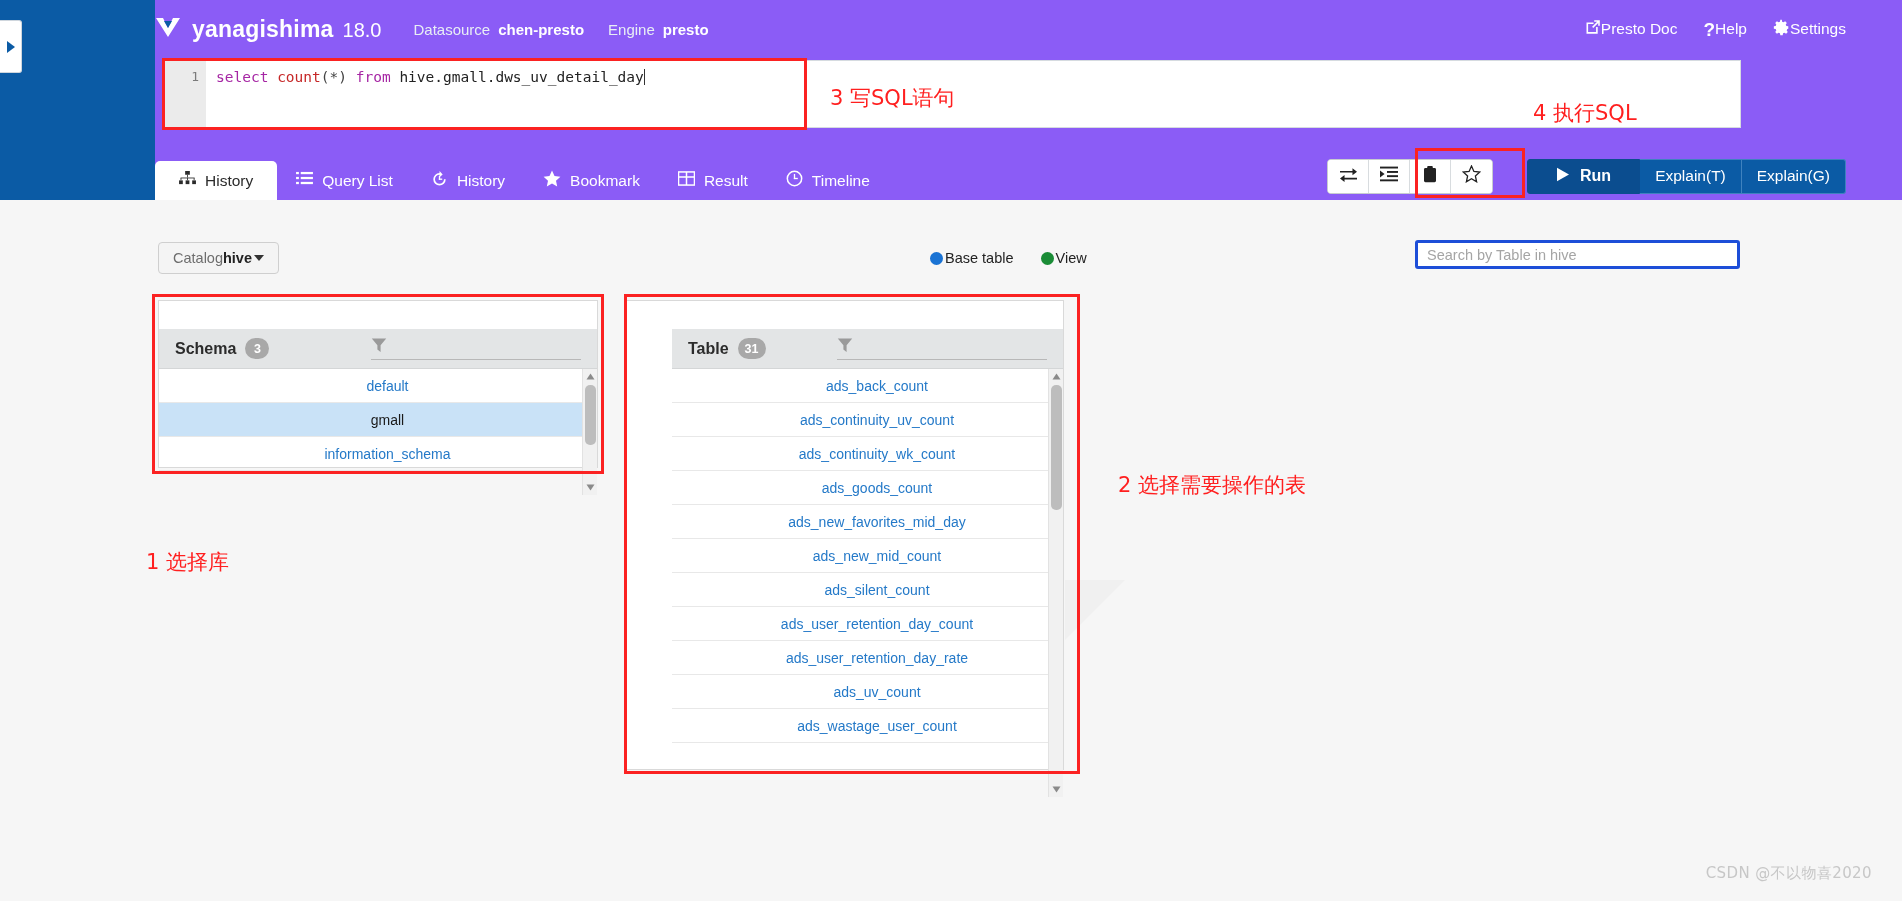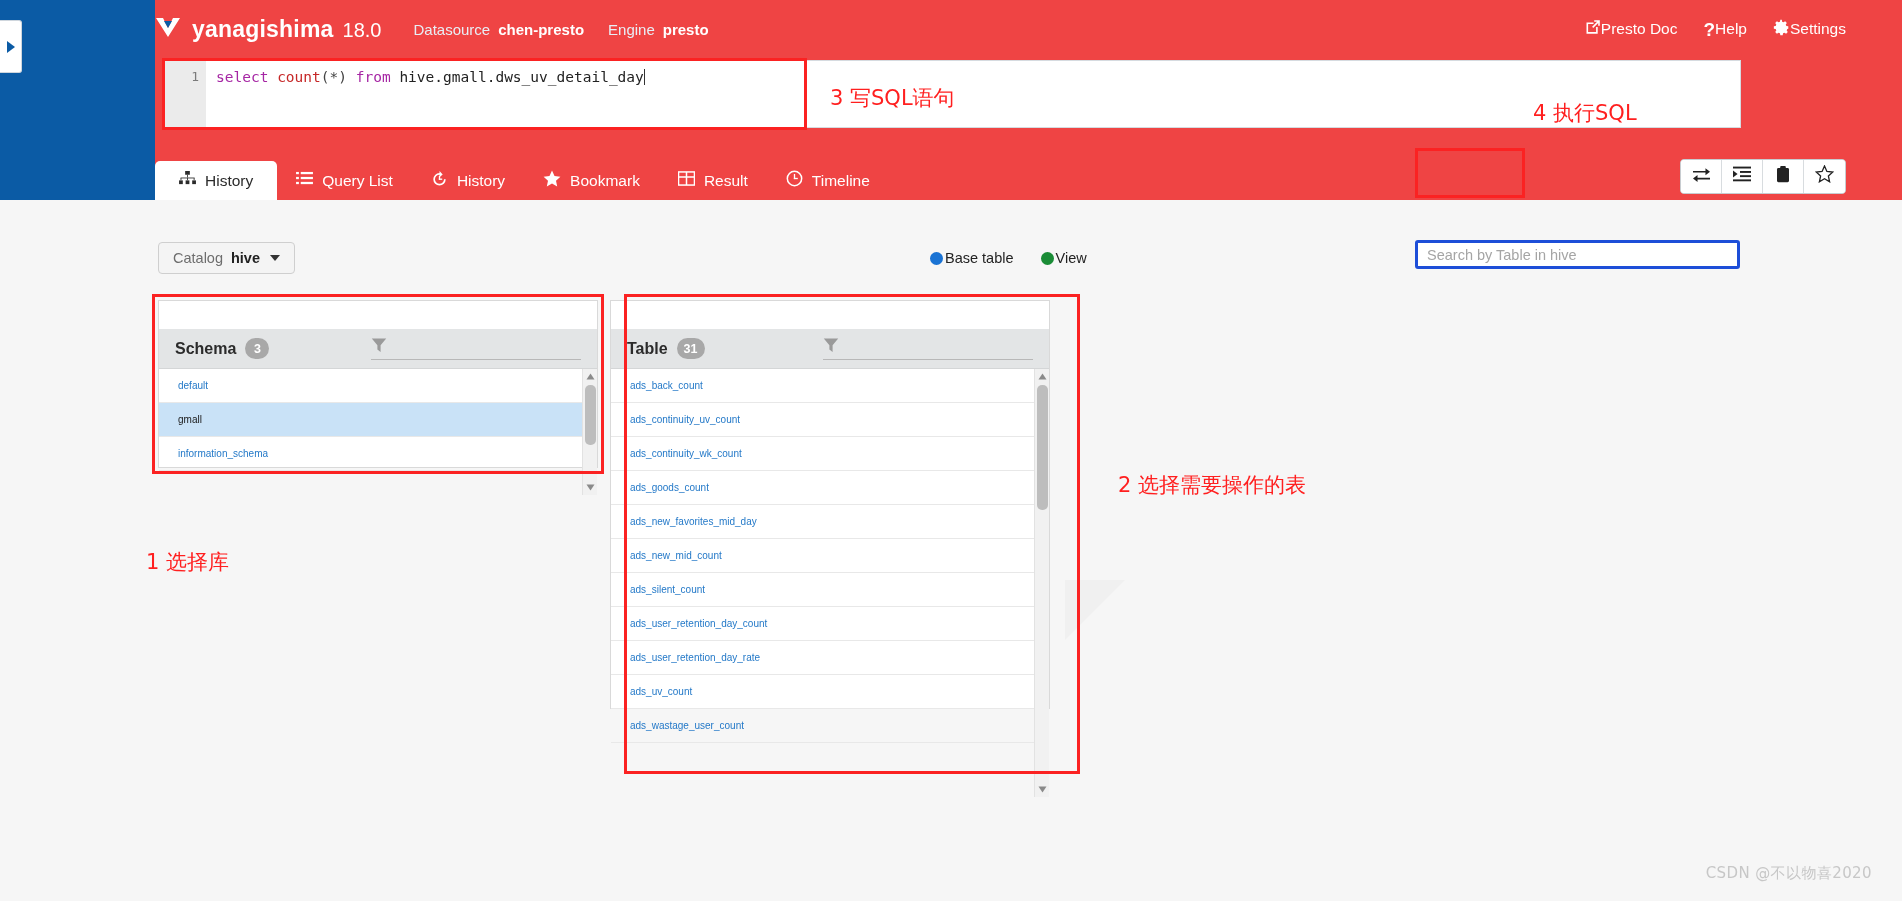--- a/index.html
+++ b/index.html
@@ -8,21 +8,21 @@
     width:1902px; height:901px;
     font-family:"Liberation Sans", sans-serif;
     background:#ffffff;
     position:relative;
     overflow:hidden;
   }
 
   
   #app-chrome {
     position:absolute; left:0; top:0; width:1902px; height:200px;
-    background:#ef4444;
+    background:#8b5cf6;
   }
   #chrome-left-gutter {
     position:absolute; left:0; top:0; width:155px; height:200px;
     background:#0b5ba5;
   }
   #sidebar-toggle {
     position:absolute; left:0px; top:20px; width:22px; height:53px;
     background:#ffffff; border:1px solid #cfd6dd; border-left:none;
     border-radius:0 3px 3px 0;
     display:flex; align-items:center; justify-content:center;
@@ -128,21 +128,21 @@
 
   
   #body-area {
     position:absolute; left:0; top:200px; width:1902px; height:701px;
     background:#f6f6f6;
   }
   #catalog-btn {
     position:absolute; left:158px; top:42px;
     height:32px; padding:0 14px;
     background:#f4f4f4; border:1px solid #cfcfcf; border-radius:4px;
-    display:flex; align-items:center; gap:8px; cursor:pointer;
+    display:flex; align-items:center; cursor:pointer;
     font-size:14.5px;
   }
   #catalog-label { color:#6d6d6d; }
   #catalog-value { color:#222; font-weight:bold; }
   .caret-down {
     width:0; height:0; border-left:5px solid transparent;
     border-right:5px solid transparent; border-top:6px solid #333;
     margin-left:2px;
   }
   #legend {
@@ -158,21 +158,21 @@
     font-family:"Liberation Sans", sans-serif;
   }
   #table-search::placeholder { color:#a5a5a5; }
 
   
   .panel {
     position:absolute; background:#ffffff;
     border:1px solid #d9d9d9;
   }
   #schema-panel { left:158px; top:100px; width:440px; height:168px; }
-  #table-panel  { left:610px; top:100px; width:440px; height:409px; }
+  #table-panel  { left:624px; top:100px; width:440px; height:470px;padding-left:47px; }
   .panel-head {
     height:40px; background:#e3e5e6; border-bottom:1px solid #d4d6d7;
     display:flex; align-items:center; padding:0 16px;margin-top:28px;
   }
   .panel-title { font-size:16px; font-weight:bold; color:#2b2b2b; }
   .count-badge {
     display:inline-flex; align-items:center; justify-content:center;
     min-width:24px; height:21px; padding:0 7px; margin-left:9px;
     background:#a8a8a8; color:#ffffff; font-size:12.5px; font-weight:bold;
     border-radius:11px;
@@ -185,21 +185,21 @@
     flex:1; border:none; outline:none; background:transparent;
     font-size:14px; color:#333; height:20px;
     font-family:"Liberation Sans", sans-serif;
   }
   .panel-list { position:relative; overflow:hidden; }
   #schema-list { height:126px; }
   #table-list  { height:428px; }
   .list-row {
     height:34px; display:flex; align-items:center;
     padding:0 0 0 19px; border-bottom:1px solid #e8e8e8;
-    font-size:10px; color:#2479c8; cursor:pointer; white-space:nowrap;
+    font-size:14px; color:#2479c8; cursor:pointer; white-space:nowrap;justify-content:center;
   }
   .list-row.selected { background:#c9e2f7; color:#1a1a1a; }
   .list-row.partial { color:#2479c8; }
 
   
   .vscroll {
     position:absolute; right:0; top:0; width:15px; height:100%;
     background:#f1f1f1; border-left:1px solid #e2e2e2;
   }
   .vscroll .arrow {
@@ -408,20 +408,36 @@
         </div>
         <div class="icon-btn">
           <span>
             <svg width="19" height="18" viewBox="0 0 19 18">
               <polygon points="9.5,1 11.9,6.4 17.8,7 13.4,11 14.6,16.8 9.5,13.8 4.4,16.8 5.6,11 1.2,7 7.1,6.4" fill="none" stroke="#222" stroke-width="1.3"></polygon>
             </svg>
           </span>
         </div>
       </div>
 
+      <div id="run-group">
+        <div id="run-btn">
+          <span>
+            <svg width="14" height="15" viewBox="0 0 14 15">
+                <polygon points="1,0.8 13,7.5 1,14.2" fill="#ffffff"></polygon>
+              </svg>
+          </span>
+          <span>Run</span>
+        </div>
+        <div class="explain-btn">
+          <span>Explain(T)</span>
+        </div>
+        <div class="explain-btn">
+          <span>Explain(G)</span>
+        </div>
+      </div>
     </div>
   </div>
 </div>
 
 <div id="body-area">
 
   <div id="artifact"></div>
 
   <div id="catalog-btn">
     <span id="catalog-label">Catalog</span>

